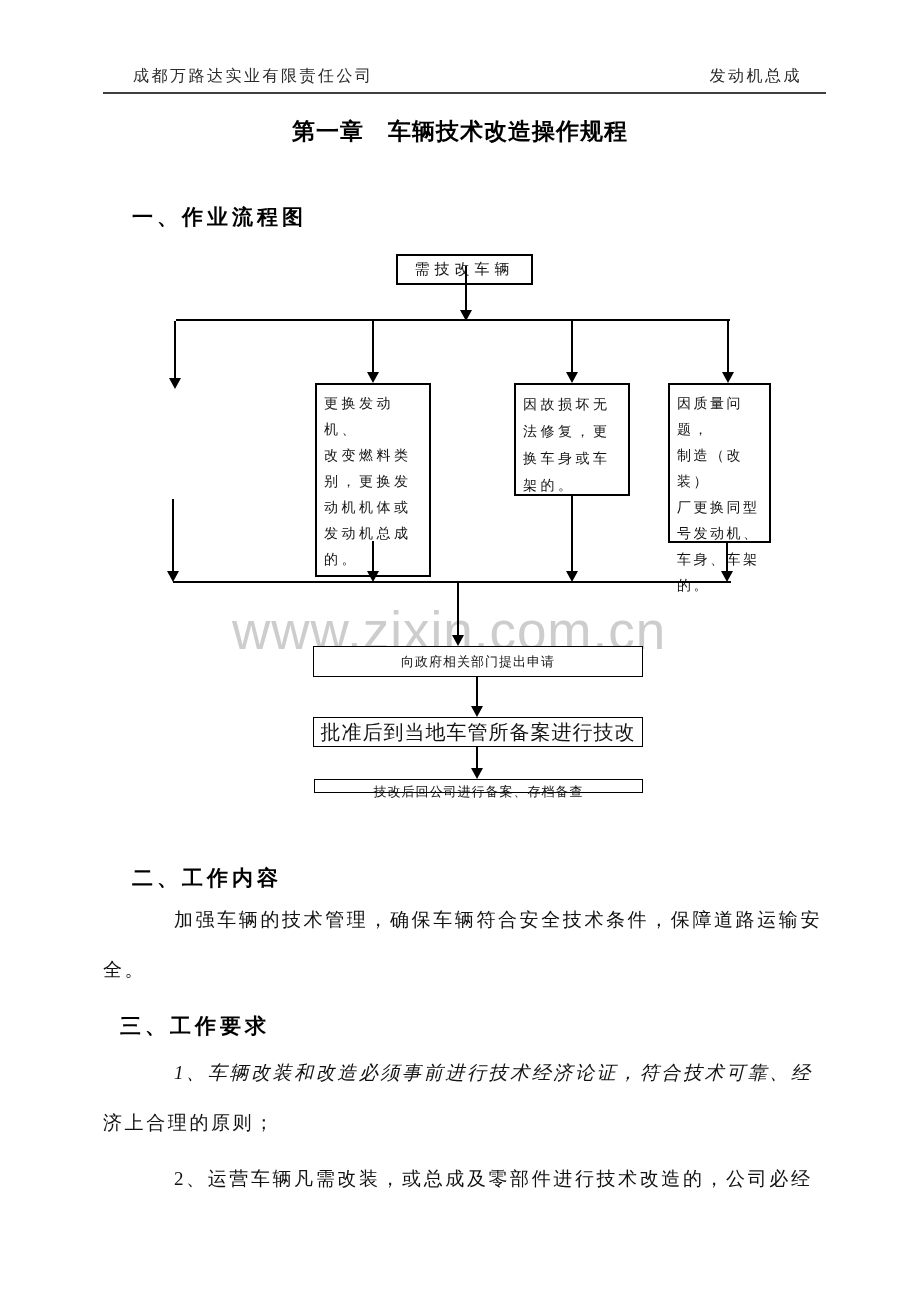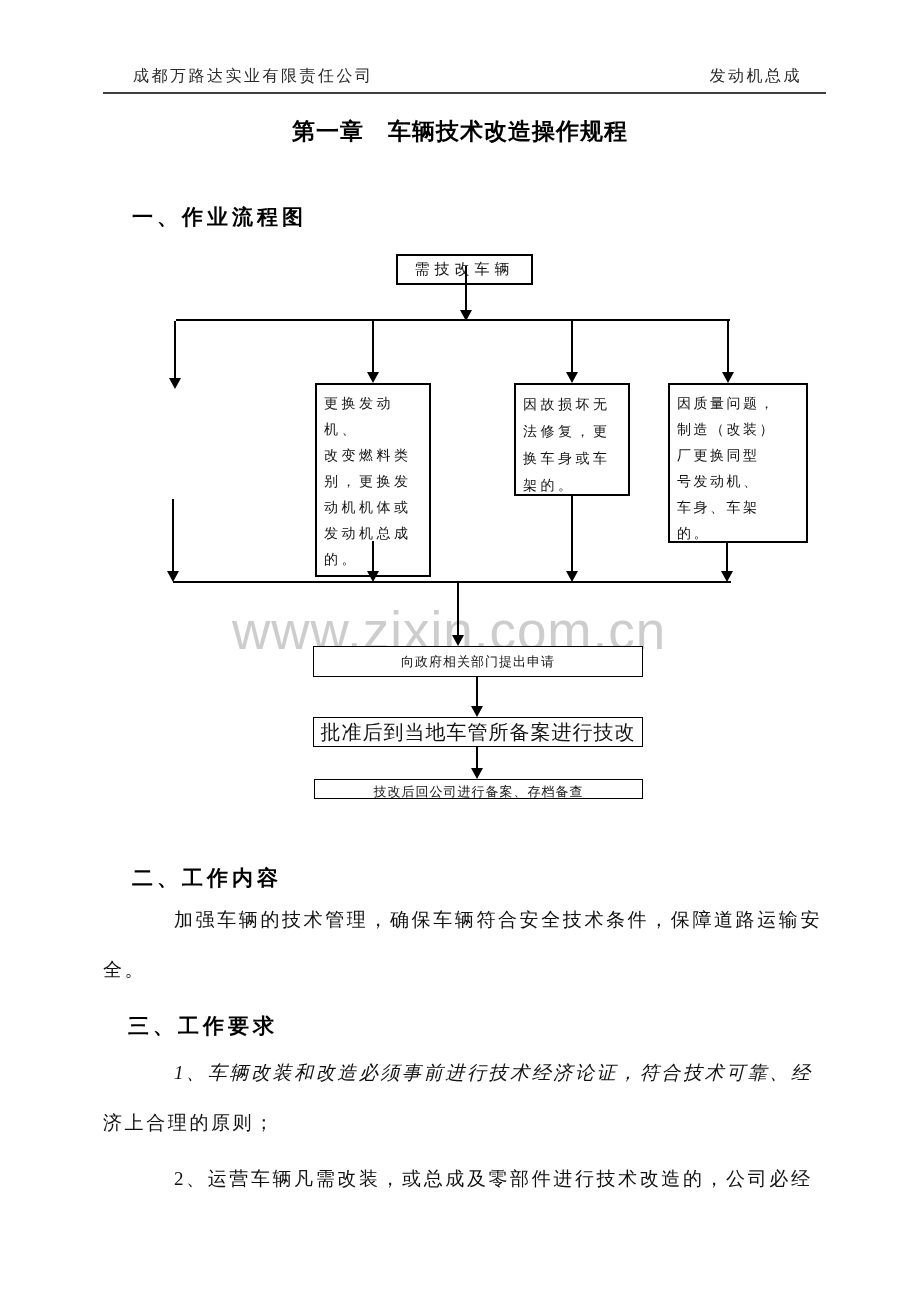--- a/index.html
+++ b/index.html
@@ -89,21 +89,21 @@
   <div class="abs fbox" style="left:315px;top:383px;width:116px;height:194px;line-height:26px;">更换发动机、
 改变燃料类
 别，更换发
 动机机体或
 发动机总成
 的。</div>
   <div class="abs fbox" style="left:514px;top:383px;width:116px;height:113px;line-height:27px;">因故损坏无
 法修复，更
 换车身或车
 架的。</div>
-  <div class="abs fbox" style="left:668px;top:383px;width:140px;height:160px;line-height:26px;letter-spacing:2.5px;">因质量问题，
+  <div class="abs fbox" style="left:668px;top:383px;width:103px;height:160px;line-height:26px;letter-spacing:2.5px;">因质量问题，
 制造（改装）
 厂更换同型
 号发动机、
 车身、车架
 的。</div>
 
   <div class="abs vline" style="left:172px;top:499px;height:72px;"></div>
   <div class="abs arrowhead" style="left:167px;top:571px;"></div>
   <div class="abs vline" style="left:372px;top:541px;height:30px;"></div>
   <div class="abs arrowhead" style="left:367px;top:571px;"></div>
@@ -119,24 +119,24 @@
   <div class="abs fbox-step" style="left:313px;top:646px;width:330px;height:31px;font-size:13px;line-height:29px;">向政府相关部门提出申请</div>
 
   <div class="abs vline" style="left:476px;top:677px;height:30px;"></div>
   <div class="abs arrowhead" style="left:471px;top:706px;"></div>
 
   <div class="abs fbox-step" style="left:313px;top:717px;width:330px;height:30px;font-size:20px;line-height:28px;">批准后到当地车管所备案进行技改</div>
 
   <div class="abs vline" style="left:476px;top:747px;height:21px;"></div>
   <div class="abs arrowhead" style="left:471px;top:768px;"></div>
 
-  <div class="abs fbox-step" style="left:314px;top:779px;width:329px;height:20px;font-size:13px;line-height:23px;">技改后回公司进行备案、存档备查</div>
+  <div class="abs fbox-step" style="left:314px;top:779px;width:329px;height:14px;font-size:13px;line-height:23px;">技改后回公司进行备案、存档备查</div>
 
   <div class="abs sec-heading" style="left:132px;top:864px;">二、工作内容</div>
   <div class="abs body-line" style="left:174px;top:907px;">加强车辆的技术管理，确保车辆符合安全技术条件，保障道路运输安</div>
   <div class="abs body-line" style="left:103px;top:957px;">全。</div>
 
-  <div class="abs sec-heading" style="left:128px;top:1012px;">三、工作要求</div>
+  <div class="abs sec-heading" style="left:120px;top:1012px;">三、工作要求</div>
   <div class="abs body-line" style="left:174px;top:1060px;font-style:italic;">1、车辆改装和改造必须事前进行技术经济论证，符合技术可靠、经</div>
   <div class="abs body-line" style="left:103px;top:1110px;">济上合理的原则；</div>
   <div class="abs body-line" style="left:174px;top:1166px;">2、运营车辆凡需改装，或总成及零部件进行技术改造的，公司必经</div>
 
 </div>
 
 </body></html>

